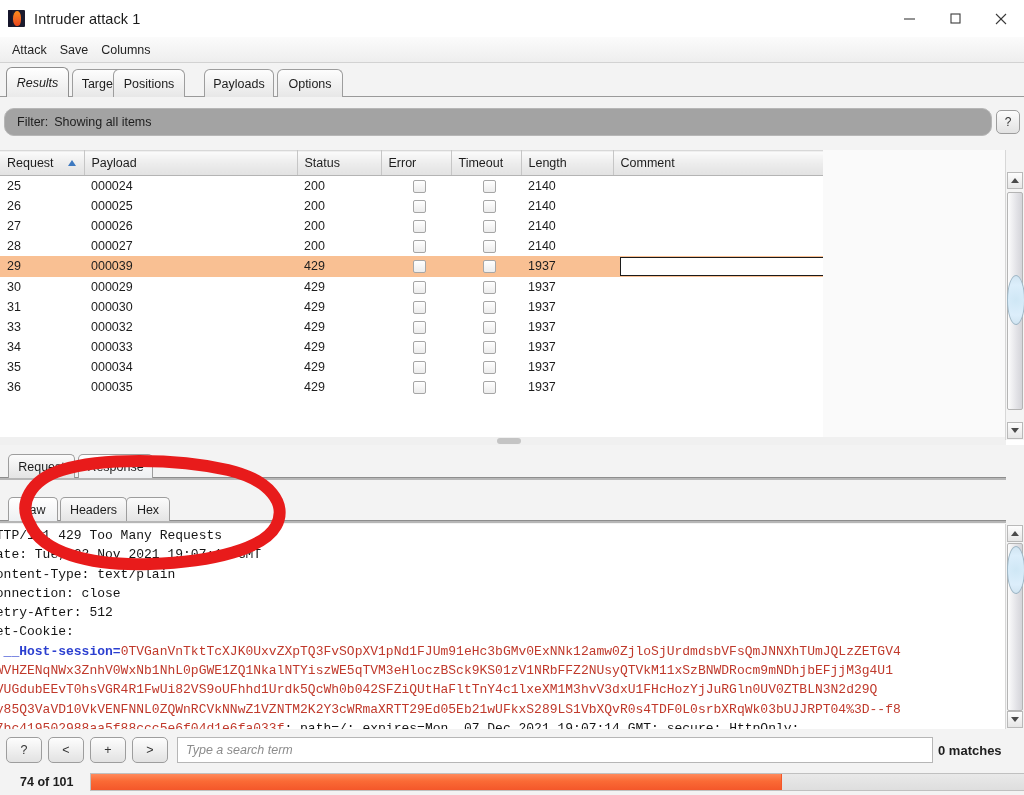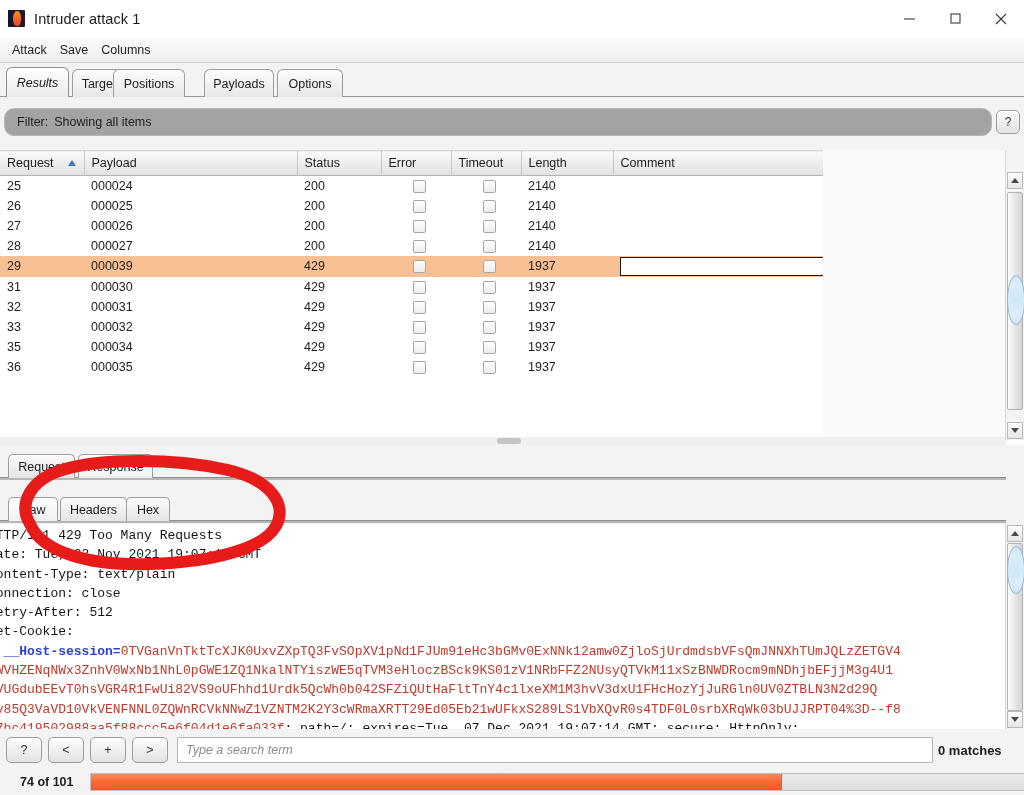--- a/index.html
+++ b/index.html
@@ -419,40 +419,49 @@
             <td>000039</td>
             <td>429</td>
             <td class="center"><span class="chk"></span></td>
             <td class="center"><span class="chk"></span></td>
             <td>1937</td>
             <td>
               <span class="comment-edit"></span>
             </td>
           </tr>
           <tr>
+            <td>30</td>
+            <td>000029</td>
+            <td>429</td>
+            <td class="center"><span class="chk"></span></td>
+            <td class="center"><span class="chk"></span></td>
+            <td>1937</td>
+            <td></td>
+          </tr>
+          <tr>
             <td>31</td>
             <td>000030</td>
             <td>429</td>
             <td class="center"><span class="chk"></span></td>
             <td class="center"><span class="chk"></span></td>
             <td>1937</td>
             <td></td>
           </tr>
           <tr>
-            <td>32</td>
-            <td>000031</td>
-            <td>429</td>
-            <td class="center"><span class="chk"></span></td>
-            <td class="center"><span class="chk"></span></td>
-            <td>1937</td>
-            <td></td>
-          </tr>
-          <tr>
             <td>33</td>
             <td>000032</td>
+            <td>429</td>
+            <td class="center"><span class="chk"></span></td>
+            <td class="center"><span class="chk"></span></td>
+            <td>1937</td>
+            <td></td>
+          </tr>
+          <tr>
+            <td>34</td>
+            <td>000033</td>
             <td>429</td>
             <td class="center"><span class="chk"></span></td>
             <td class="center"><span class="chk"></span></td>
             <td>1937</td>
             <td></td>
           </tr>
           <tr>
             <td>35</td>
             <td>000034</td>
             <td>429</td>
@@ -506,21 +515,21 @@
     <pre class="body-pre"><span>HTTP/1.1 429 Too Many Requests</span>
 <span>Date: Tue, 23 Nov 2021 19:07:15 GMT</span>
 <span>Content-Type: text/plain</span>
 <span>Connection: close</span>
 <span>Retry-After: 512</span>
 <span>Set-Cookie:</span>
 <span class="hdr-name">  __Host-session=</span><span class="cookie-val">0TVGanVnTktTcXJK0UxvZXpTQ3FvSOpXV1pNd1FJUm91eHc3bGMv0ExNNk12amw0ZjloSjUrdmdsbVFsQmJNNXhTUmJQLzZETGV4</span>
 <span class="cookie-val">oWVHZENqNWx3ZnhV0WxNb1NhL0pGWE1ZQ1NkalNTYiszWE5qTVM3eHloczBSck9KS01zV1NRbFFZ2NUsyQTVkM11xSzBNWDRocm9mNDhjbEFjjM3g4U1</span>
 <span class="cookie-val">RVUGdubEEvT0hsVGR4R1FwUi82VS9oUFhhd1Urdk5QcWh0b042SFZiQUtHaFltTnY4c1lxeXM1M3hvV3dxU1FHcHozYjJuRGln0UV0ZTBLN3N2d29Q</span>
 <span class="cookie-val">by85Q3VaVD10VkVENFNNL0ZQWnRCVkNNwZ1VZNTM2K2Y3cWRmaXRTT29Ed05Eb21wUFkxS289LS1VbXQvR0s4TDF0L0srbXRqWk03bUJJRPT04%3D--f8</span>
-<span class="cookie-val">17bc419502988aa5f88ccc5e6f04d1e6fa033f</span><span>; path=/; expires=Tue, 07 Dec 2021 19:07:14 GMT; secure; HttpOnly;</span>
+<span class="cookie-val">17bc419502988aa5f88ccc5e6f04d1e6fa033f</span><span>; path=/; expires=Mon, 07 Dec 2021 19:07:14 GMT; secure; HttpOnly;</span>
 </pre>
   </div>
 
   <div class="body-scroll">
     <div class="sb-arrow up" style="top:1px;">
         <div class="tri up"></div>
       </div>
     <div class="sb-thumb" style="top:19px;height:168px;">
       <div class="grip" style="top:2px;height:46px;"></div>
     </div>

